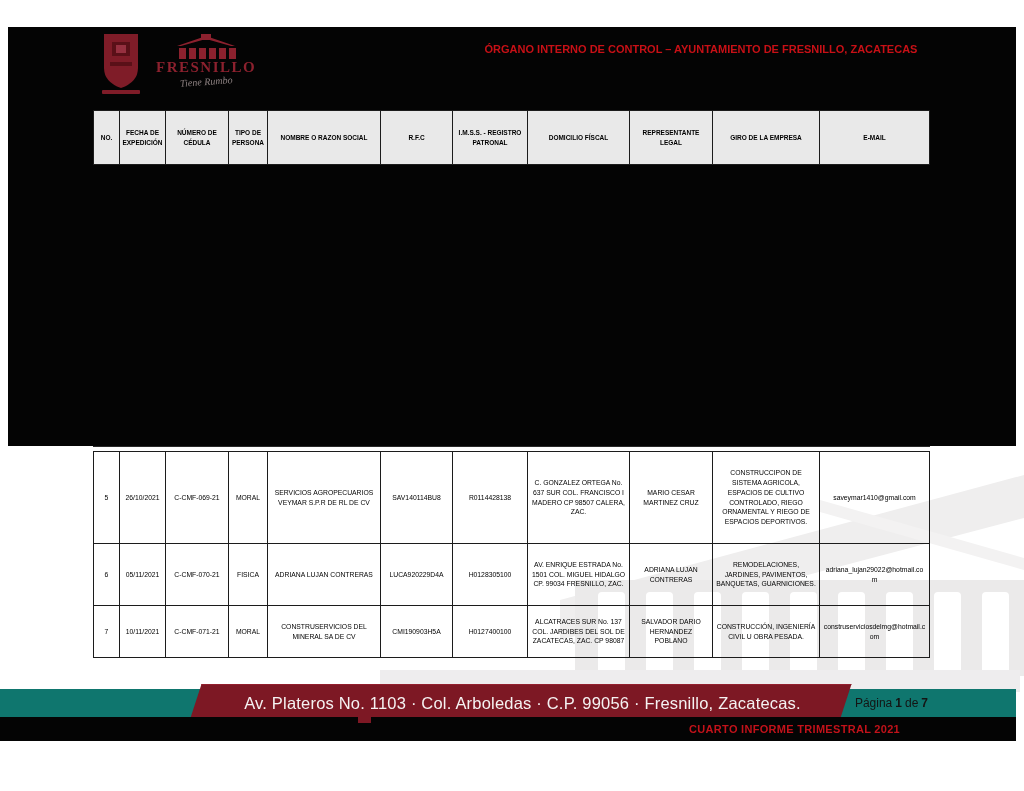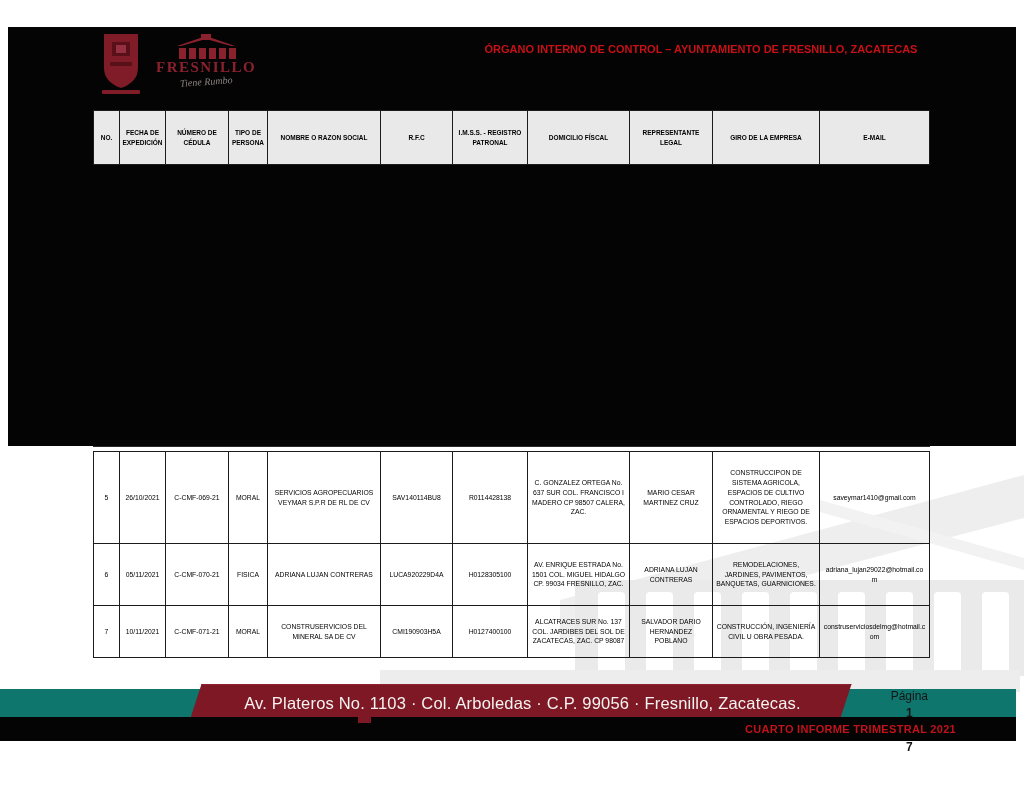--- a/index.html
+++ b/index.html
@@ -51,24 +51,24 @@
   .th,.td{flex:none;}
 
   
   .footer-gray{position:absolute;left:0;top:689px;width:1016px;height:28px;background:#0f766e;z-index:4;}
   .banner{position:absolute;left:196px;top:-5px;width:650px;height:33px;background:#7d1824;
           transform:skewX(-18deg);border-top:1px solid #93202e;}
   .banner-text{position:absolute;left:200px;top:0;width:645px;height:28px;display:flex;
                align-items:center;justify-content:center;color:#f5f2f2;font-size:16.5px;
                letter-spacing:.2px;white-space:nowrap;}
   .pagination{position:absolute;right:88px;top:0;height:28px;display:flex;align-items:center;
-              gap:3px;font-size:12px;color:#141414;flex-direction:column;}
+              gap:3px;font-size:12px;color:#141414;}
   .banner-notch{position:absolute;left:358px;top:716px;width:13px;height:7px;background:#7d1824;z-index:5;}
   .footer-black{position:absolute;left:0;top:717px;width:1016px;height:24px;background:#040404;z-index:4;
-                display:flex;align-items:center;justify-content:flex-end;padding-right:60px;box-sizing:border-box;}
+                display:flex;align-items:center;justify-content:flex-end;padding-right:116px;box-sizing:border-box;}
   .report-label{font-size:11px;font-weight:bold;color:#c2121a;letter-spacing:.3px;}
 </style>
 </head>
 <body>
 
 <div class="page">
 
   <svg class="watermark" viewBox="0 0 1024 262" xmlns="http://www.w3.org/2000/svg">
     <polygon points="560,170 1024,45 1024,88 560,210" fill="#efeeee"></polygon>
     <polygon points="820,70 1024,128 1024,140 820,82" fill="#f3f2f2"></polygon>

